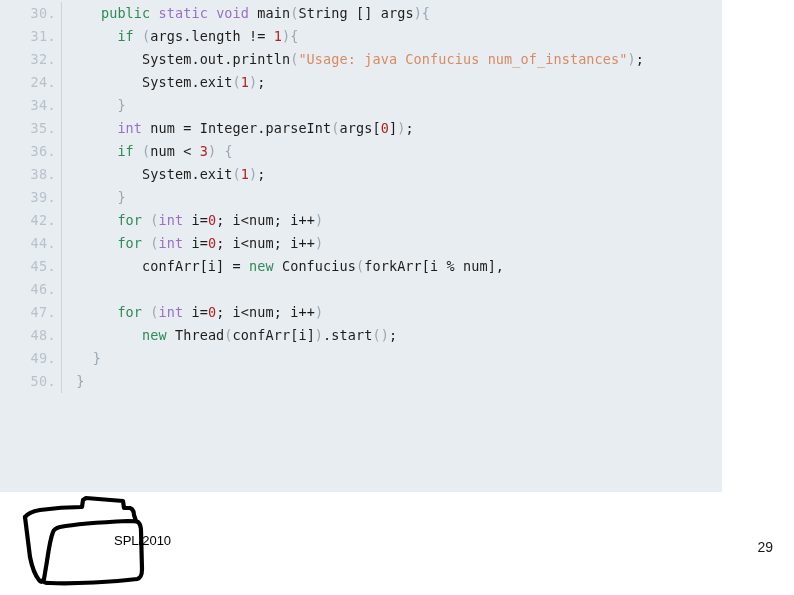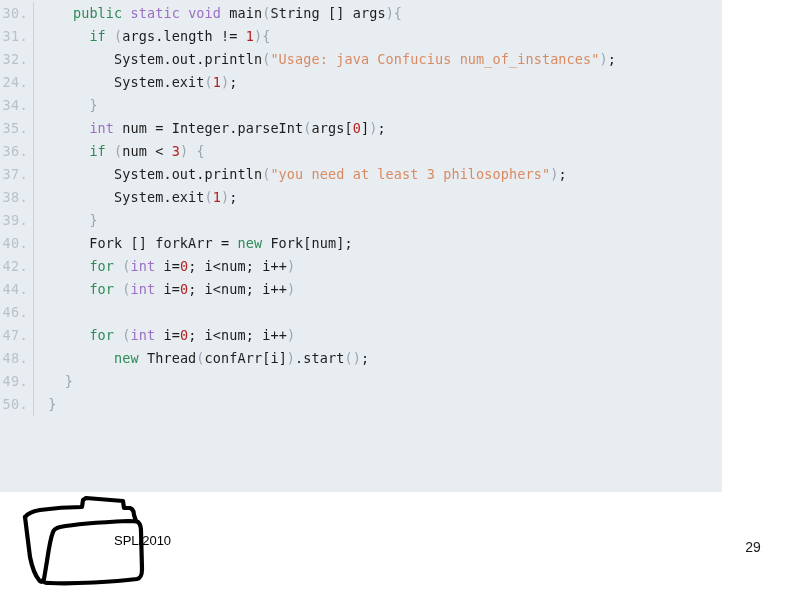--- a/index.html
+++ b/index.html
@@ -49,20 +49,21 @@
     width: 22px;
     min-width: 34px;
     text-align: right;
     color: #b9c2ca;
     padding-right: 5px;
     border-right: 1px solid #ccd4db;
     box-sizing: border-box;
     font-family: "DejaVu Sans Mono", "Liberation Mono", monospace;
     font-size: 13.5px;
     letter-spacing: 0.4px;
+    margin-left: 28px;
   }
 
   .code-text {
     padding-left: 6px;
     white-space: pre;
     color: #1d1d1d;
     letter-spacing: 0.1px;
   }
 
   
@@ -94,43 +95,42 @@
   }
 
   #page-number {
     position: absolute;
     left: 733px;
     top: 539px;
     width: 40px;
     font-family: "Liberation Sans", sans-serif;
     font-size: 14px;
     color: #1a1a1a;
-    text-align: center;
+    text-align: right;
   }
 </style>
 </head>
 <body>
 
 <div id="slide">
 
   <div id="code-block">
 
   <div class="code-line"><div class="gutter">30.</div><div class="code-text"><span class="tok-plain">    </span><span class="tok-kw">public</span><span class="tok-plain"> </span><span class="tok-type">static</span><span class="tok-plain"> </span><span class="tok-type">void</span><span class="tok-plain"> main</span><span class="tok-punct">(</span><span class="tok-plain">String [] args</span><span class="tok-punct">)</span><span class="tok-punct">{</span></div></div>
       <div class="code-line"><div class="gutter">31.</div><div class="code-text"><span class="tok-plain">      </span><span class="tok-kw">if</span><span class="tok-plain"> </span><span class="tok-punct">(</span><span class="tok-plain">args.length != </span><span class="tok-num">1</span><span class="tok-punct">)</span><span class="tok-punct">{</span></div></div>
       <div class="code-line"><div class="gutter">32.</div><div class="code-text"><span class="tok-plain">         System.out.println</span><span class="tok-punct">(</span><span class="tok-str">"Usage: java Confucius num_of_instances"</span><span class="tok-punct">)</span><span class="tok-plain">;</span></div></div>
       <div class="code-line"><div class="gutter">24.</div><div class="code-text"><span class="tok-plain">         System.exit</span><span class="tok-punct">(</span><span class="tok-num">1</span><span class="tok-punct">)</span><span class="tok-plain">;</span></div></div>
       <div class="code-line"><div class="gutter">34.</div><div class="code-text"><span class="tok-plain">      </span><span class="tok-punct">}</span></div></div>
       <div class="code-line"><div class="gutter">35.</div><div class="code-text"><span class="tok-plain">      </span><span class="tok-type">int</span><span class="tok-plain"> num = Integer.parseInt</span><span class="tok-punct">(</span><span class="tok-plain">args[</span><span class="tok-num">0</span><span class="tok-plain">]</span><span class="tok-punct">)</span><span class="tok-plain">;</span></div></div>
       <div class="code-line"><div class="gutter">36.</div><div class="code-text"><span class="tok-plain">      </span><span class="tok-kw">if</span><span class="tok-plain"> </span><span class="tok-punct">(</span><span class="tok-plain">num &lt; </span><span class="tok-num">3</span><span class="tok-punct">)</span><span class="tok-plain"> </span><span class="tok-punct">{</span></div></div>
-      <div class="code-line"><div class="gutter">37.</div><div class="code-text"><span class="tok-plain">         System.out.println</span><span class="tok-punct">(</span><span class="tok-str">"you need at least 3 philosophers"</span><span class="tok-punct">)</span><span class="tok-plain">;</span></div></div>
       <div class="code-line"><div class="gutter">38.</div><div class="code-text"><span class="tok-plain">         System.exit</span><span class="tok-punct">(</span><span class="tok-num">1</span><span class="tok-punct">)</span><span class="tok-plain">;</span></div></div>
       <div class="code-line"><div class="gutter">39.</div><div class="code-text"><span class="tok-plain">      </span><span class="tok-punct">}</span></div></div>
-      <div class="code-line"><div class="gutter">40.</div><div class="code-text"><span class="tok-plain">      Fork [] forkArr = </span><span class="tok-kw">new</span><span class="tok-plain"> Fork[num];</span></div></div>
       <div class="code-line"><div class="gutter">42.</div><div class="code-text"><span class="tok-plain">      </span><span class="tok-kw">for</span><span class="tok-plain"> </span><span class="tok-punct">(</span><span class="tok-type">int</span><span class="tok-plain"> i=</span><span class="tok-num">0</span><span class="tok-plain">; i&lt;num; i++</span><span class="tok-punct">)</span></div></div>
       <div class="code-line"><div class="gutter">44.</div><div class="code-text"><span class="tok-plain">      </span><span class="tok-kw">for</span><span class="tok-plain"> </span><span class="tok-punct">(</span><span class="tok-type">int</span><span class="tok-plain"> i=</span><span class="tok-num">0</span><span class="tok-plain">; i&lt;num; i++</span><span class="tok-punct">)</span></div></div>
+      <div class="code-line"><div class="gutter">45.</div><div class="code-text"><span class="tok-plain">         confArr[i] = </span><span class="tok-kw">new</span><span class="tok-plain"> Confucius</span><span class="tok-punct">(</span><span class="tok-plain">forkArr[i % num],</span></div></div>
       <div class="code-line"><div class="gutter">46.</div></div>
       <div class="code-line"><div class="gutter">47.</div><div class="code-text"><span class="tok-plain">      </span><span class="tok-kw">for</span><span class="tok-plain"> </span><span class="tok-punct">(</span><span class="tok-type">int</span><span class="tok-plain"> i=</span><span class="tok-num">0</span><span class="tok-plain">; i&lt;num; i++</span><span class="tok-punct">)</span></div></div>
       <div class="code-line"><div class="gutter">48.</div><div class="code-text"><span class="tok-plain">         </span><span class="tok-kw">new</span><span class="tok-plain"> Thread</span><span class="tok-punct">(</span><span class="tok-plain">confArr[i]</span><span class="tok-punct">)</span><span class="tok-plain">.start</span><span class="tok-punct">()</span><span class="tok-plain">;</span></div></div>
       <div class="code-line"><div class="gutter">49.</div><div class="code-text"><span class="tok-plain">   </span><span class="tok-punct">}</span></div></div>
       <div class="code-line"><div class="gutter">50.</div><div class="code-text"><span class="tok-plain"> </span><span class="tok-punct">}</span></div></div>
     </div>
 
   <div id="footer-logo">
     <svg width="170" height="95" viewBox="0 0 170 95">
 

